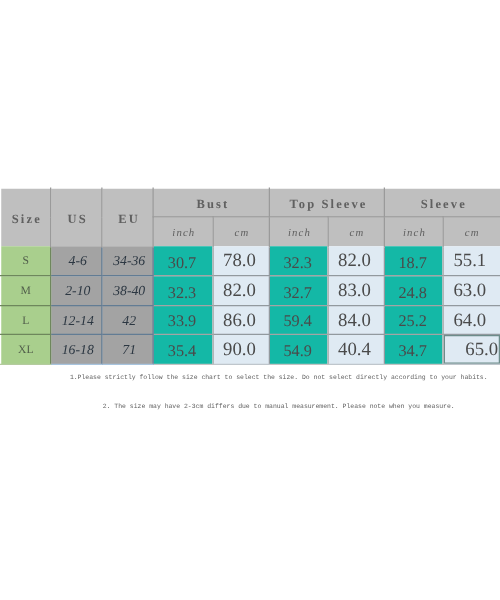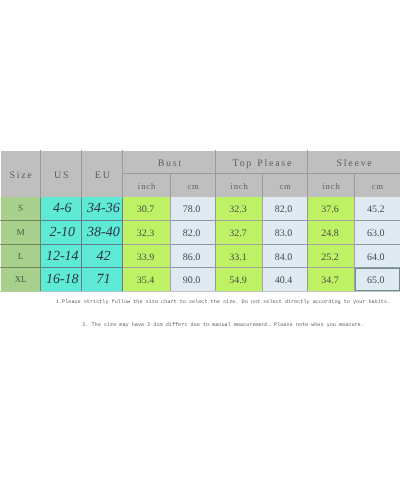--- a/index.html
+++ b/index.html
@@ -8,42 +8,42 @@
   .chart,.notes{filter:opacity(1);}
   .page{position:relative;width:400px;height:480px;}
   .chart{position:absolute;left:0;top:150.4px;width:400px;}
   table{border-collapse:collapse;width:400px;table-layout:fixed;}
   tr>*:first-child{border-left-color:transparent;}
   tr>*:last-child{border-right-color:transparent;}
   thead tr:first-child>*{border-top-color:transparent;}
   td,th{border:0.6px solid #9b9b9b;padding:0;text-align:center;
         vertical-align:middle;font-weight:normal;color:#4a4a4a;}
   .hdr{background:#bfbfbf;color:#606060;border-color:#9a9a9a;}
-  .h1{height:22.1px;font-size:10px;letter-spacing:1.7px;}
-  .h2{height:22.2px;font-size:8.6px;letter-spacing:0.9px;margin-top:16px;}
+  .h1{height:22.1px;font-size:10px;letter-spacing:1.7px;font-weight:bold;}
+  .h2{height:22.2px;font-size:8.6px;font-style:italic;letter-spacing:0.9px;margin-top:16px;}
   .drow td{height:22.6px;}
   tbody tr:first-child>td{border-top-color:transparent;}
   tbody tr:last-child>td{border-bottom-color:#c3c3c3;}
   tbody tr:last-child>td.cmcell{border-bottom-color:#bfc6cc;}
   tbody tr:last-child>td.sizecell{border-bottom-color:#b4cb9e;}
   tbody tr:last-child>td.bluecell{border-bottom-color:#a8c4de;}
   thead tr:last-child>*{border-bottom-color:transparent;}
   .h1[rowspan]{border-bottom-color:transparent;margin-top:36px;}
   .sizecell{background:#a9cf8d;border-color:#6e875c;font-size:9.3px;color:#505d4a;}
-  .bluecell{background:#5eead4;border-color:#627c94;font-style:italic;font-size:14px;color:#2c3742;}
-  .inchcell{background:#bef264;border-color:#a4a4a4;font-size:10px;}
-  .cmcell{background:#dfeaf3;border-color:#92999e;font-size:10px;}
+  .bluecell{background:#a3a3a3;border-color:#627c94;font-style:italic;font-size:11px;color:#2c3742;}
+  .inchcell{background:#14b8a6;border-color:#a4a4a4;font-size:13px;}
+  .cmcell{background:#dfeaf3;border-color:#92999e;font-size:15px;}
   td>span,th>span{display:block;position:relative;}
   .h1>span{top:1px;left:0.85px;}
   .h2>span{top:0.5px;left:0.45px;}
   .bluecell>span{top:0.5px;left:1px;}
   .inchcell>span{top:1px;left:-1px;}
   .cmcell>span{top:1px;left:-1.5px;}
   .sizecell>span{top:0.5px;}
-  .sel{box-shadow:inset 0 0 0 1px #6d8c8a;}
+  .sel{box-shadow:inset 0 0 0 1px #6d8c8a;text-align:right;}
   .notes{position:absolute;left:0;top:290px;width:400px;text-align:center;}
   .note{font-family:"Liberation Mono",monospace;font-size:5.17px;color:#5f5f5f;
         white-space:nowrap;display:inline-block;}
   .n1wrap{position:absolute;left:23px;top:0;width:400px;text-align:center;}
   .n2wrap{position:absolute;left:23px;top:23.3px;width:400px;text-align:center;}
 </style>
 </head>
 <body>
 
 <div class="page">
@@ -68,21 +68,21 @@
             <th class="hdr h1" rowspan="2">
               <span>US</span>
             </th>
             <th class="hdr h1" rowspan="2">
               <span>EU</span>
             </th>
             <th class="hdr h1" colspan="2">
               <span>Bust</span>
             </th>
             <th class="hdr h1" colspan="2">
-              <span>Top Please</span>
+              <span>Top Sleeve</span>
             </th>
             <th class="hdr h1" colspan="2">
               <span>Sleeve</span>
             </th>
           </tr>
         <tr>
             <th class="hdr h2">
               <span>inch</span>
             </th>
             <th class="hdr h2">
@@ -119,24 +119,24 @@
             <td class="cmcell">
               <span>78.0</span>
             </td>
             <td class="inchcell">
               <span>32.3</span>
             </td>
             <td class="cmcell">
               <span>82.0</span>
             </td>
             <td class="inchcell">
-              <span>37.6</span>
-            </td>
-            <td class="cmcell">
-              <span>45.2</span>
+              <span>18.7</span>
+            </td>
+            <td class="cmcell">
+              <span>55.1</span>
             </td>
           </tr>
           <tr class="drow">
             <td class="sizecell">
               <span>M</span>
             </td>
             <td class="bluecell">
               <span>2-10</span>
             </td>
             <td class="bluecell">
@@ -171,21 +171,21 @@
             <td class="bluecell">
               <span>42</span>
             </td>
             <td class="inchcell">
               <span>33.9</span>
             </td>
             <td class="cmcell">
               <span>86.0</span>
             </td>
             <td class="inchcell">
-              <span>33.1</span>
+              <span>59.4</span>
             </td>
             <td class="cmcell">
               <span>84.0</span>
             </td>
             <td class="inchcell">
               <span>25.2</span>
             </td>
             <td class="cmcell">
               <span>64.0</span>
             </td>

